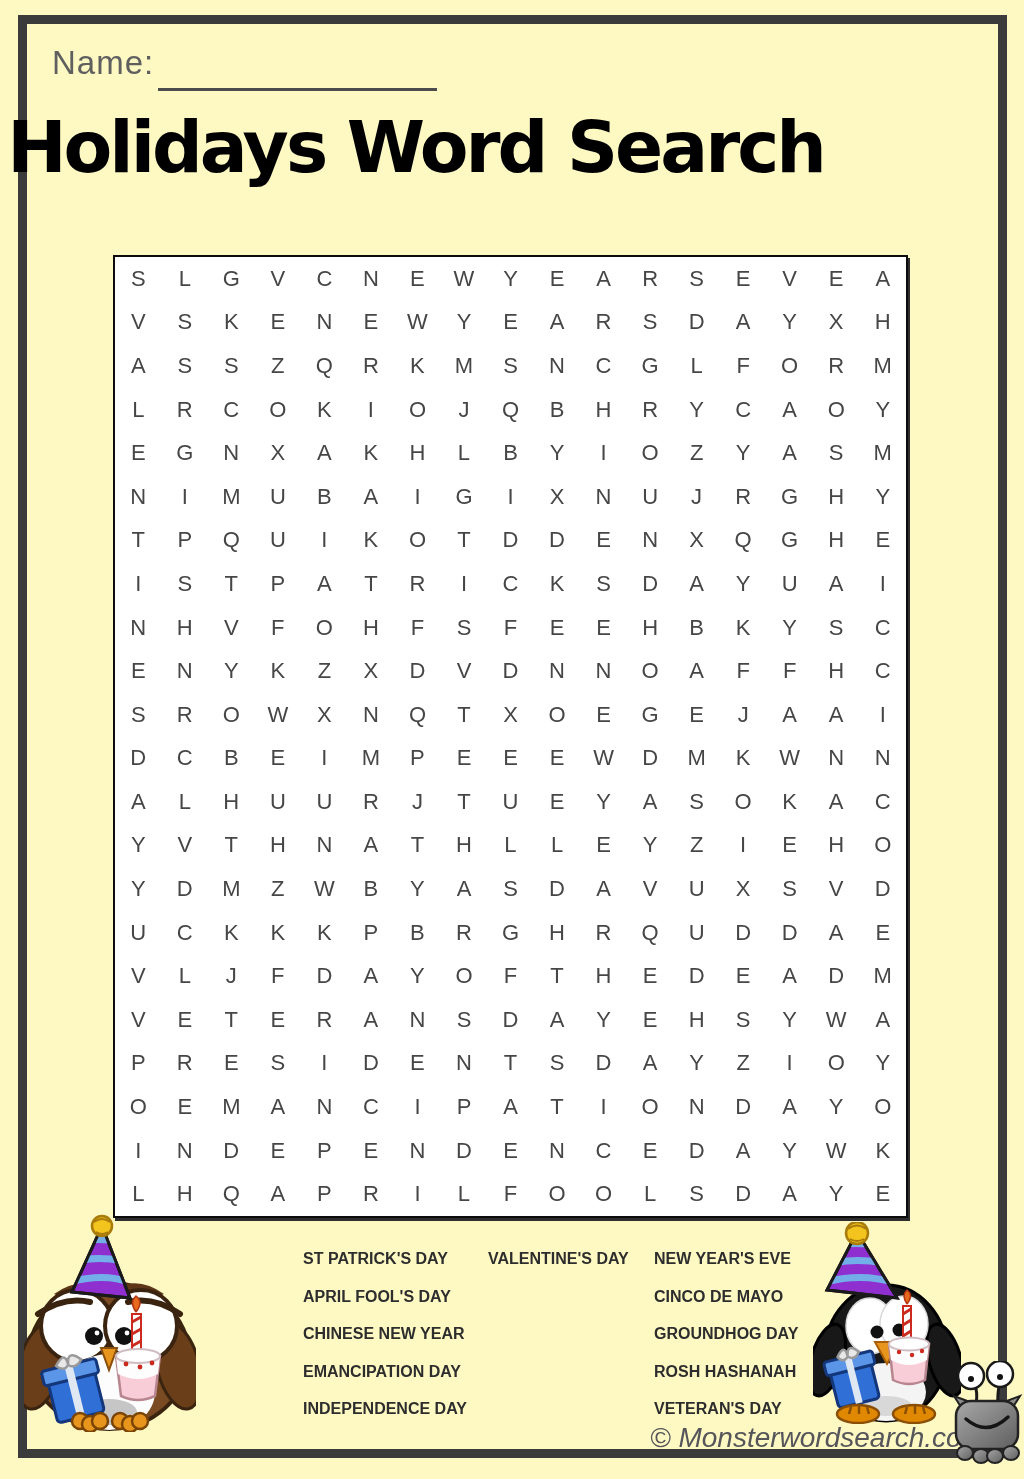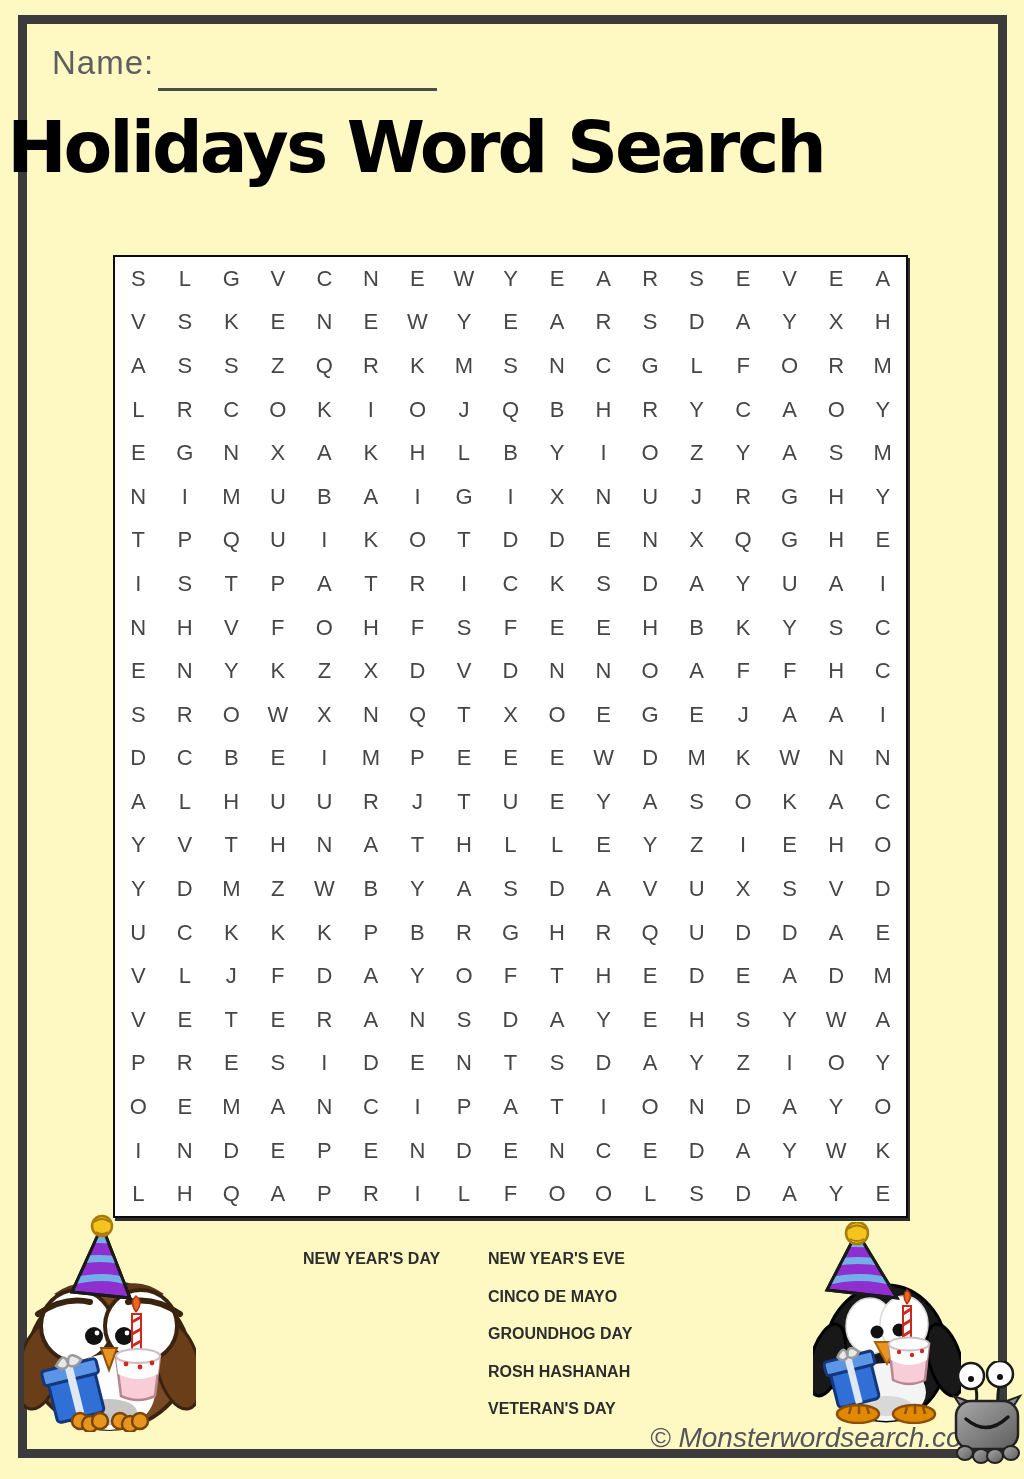--- a/index.html
+++ b/index.html
@@ -417,21 +417,28 @@
       <span class="cell">L</span>
       <span class="cell">S</span>
       <span class="cell">D</span>
       <span class="cell">A</span>
       <span class="cell">Y</span>
       <span class="cell">E</span>
     </div>
 
   <div class="word-list">
       <div class="wl-col">
-        <div class="wl-item">NEW YEAR'S DAY</div>
+        <div class="wl-item">ST PATRICK'S DAY</div>
+        <div class="wl-item">APRIL FOOL'S DAY</div>
+        <div class="wl-item">CHINESE NEW YEAR</div>
+        <div class="wl-item">EMANCIPATION DAY</div>
+        <div class="wl-item">INDEPENDENCE DAY</div>
+      </div>
+      <div class="wl-col">
+        <div class="wl-item">VALENTINE'S DAY</div>
       </div>
       <div class="wl-col">
         <div class="wl-item">NEW YEAR'S EVE</div>
         <div class="wl-item">CINCO DE MAYO</div>
         <div class="wl-item">GROUNDHOG DAY</div>
         <div class="wl-item">ROSH HASHANAH</div>
         <div class="wl-item">VETERAN'S DAY</div>
       </div>
     </div>
 

